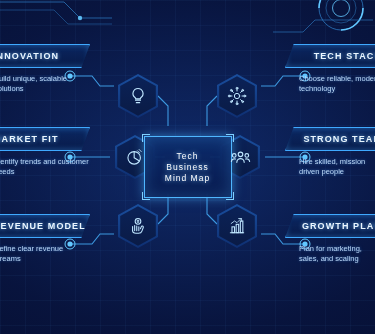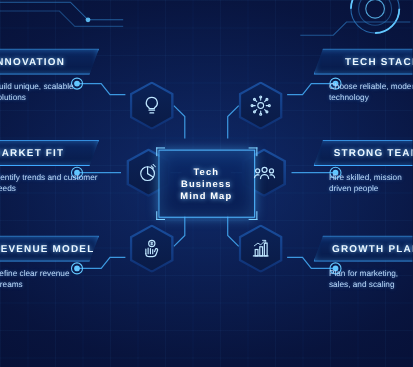--- a/index.html
+++ b/index.html
@@ -67,21 +67,21 @@
   #center-node{
     position:absolute;left:50%;top:50%;transform:translate(-50%,-50%);
     width:86px;height:60px;
     border:1.4px solid #4fb6ff;
     background:linear-gradient(180deg, rgba(12,44,108,.95), rgba(8,26,78,.95));
     box-shadow:0 0 10px rgba(79,182,255,.55), 0 0 16px rgba(79,182,255,.25) inset;
     display:flex;flex-direction:column;align-items:center;justify-content:center;
     gap:1px;
   }
   #center-node .ctxt{
-    font-size:8.5px;font-weight:bold;letter-spacing:1px;
+    font-size:8.5px;font-weight:normal;letter-spacing:1px;
     color:#ffffff;text-shadow:0 0 5px rgba(130,205,255,1);
     text-transform:capitalize;
   }
   .node-corner{position:absolute;width:7px;height:7px;border:1.4px solid #7fd0ff;}
   .nc-tl{left:-3px;top:-3px;border-right:0;border-bottom:0;}
   .nc-tr{right:-3px;top:-3px;border-left:0;border-bottom:0;}
   .nc-bl{left:-3px;bottom:-3px;border-right:0;border-top:0;}
   .nc-br{right:-3px;bottom:-3px;border-left:0;border-top:0;}
 
   

